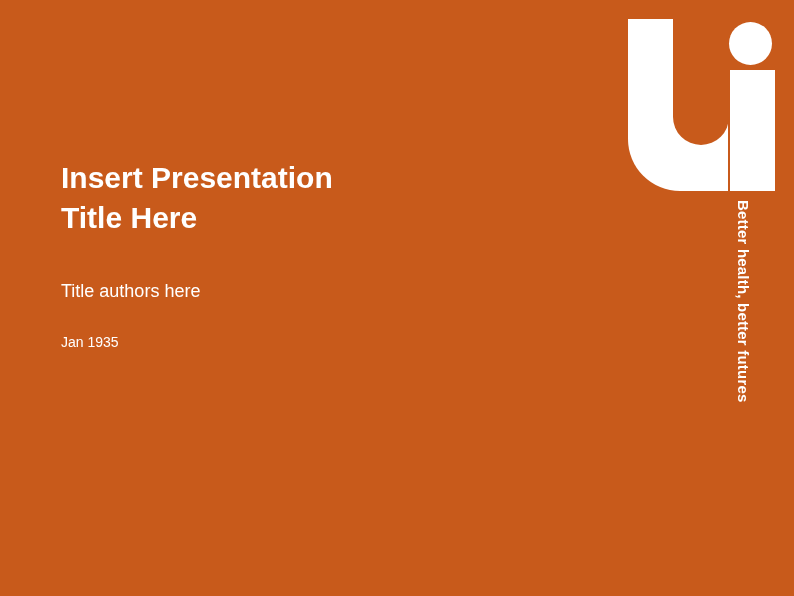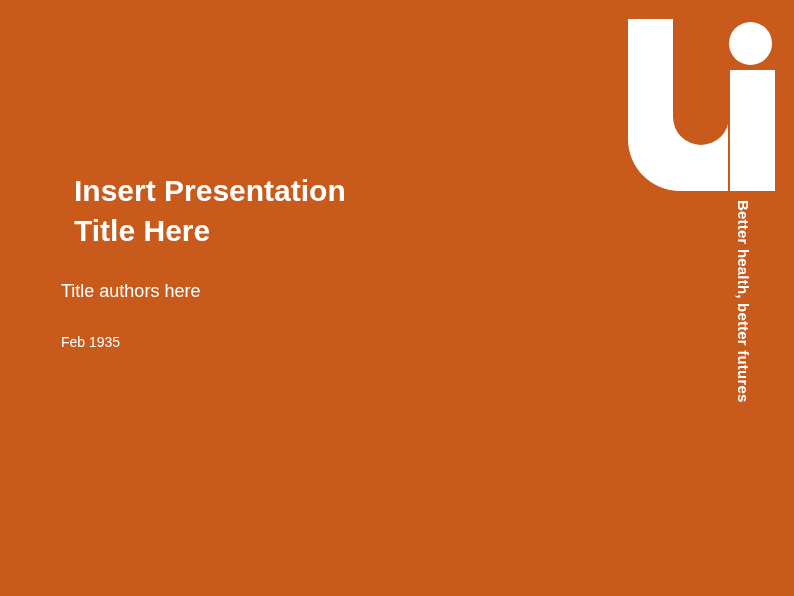--- a/index.html
+++ b/index.html
@@ -88,21 +88,21 @@
     position: absolute;
     left: 61px;
     top: 158px;
     width: 520px;
   }
   .slide-title {
     color: #ffffff;
     font-size: 30px;
     font-weight: bold;
     line-height: 40px;
-    margin: 13px;
+    margin: 0;
     white-space: pre-line;
   }
   .slide-authors {
     position: absolute;
     left: 61px;
     top: 279px;
     color: #ffffff;
     font-size: 18px;
     font-weight: normal;
     line-height: 24px;
@@ -140,21 +140,21 @@
   </div>
 
   <div class="tagline">Better health, better futures</div>
 
   <div class="title-block">
     <h1 class="slide-title">Insert Presentation
 Title Here</h1>
   </div>
 
   <div class="slide-authors">Title authors here</div>
-  <div class="slide-date">Feb 1935</div>
+  <div class="slide-date">Jan 1935</div>
 
   <div class="footer">
 
     
     
 
     
     
 
     

